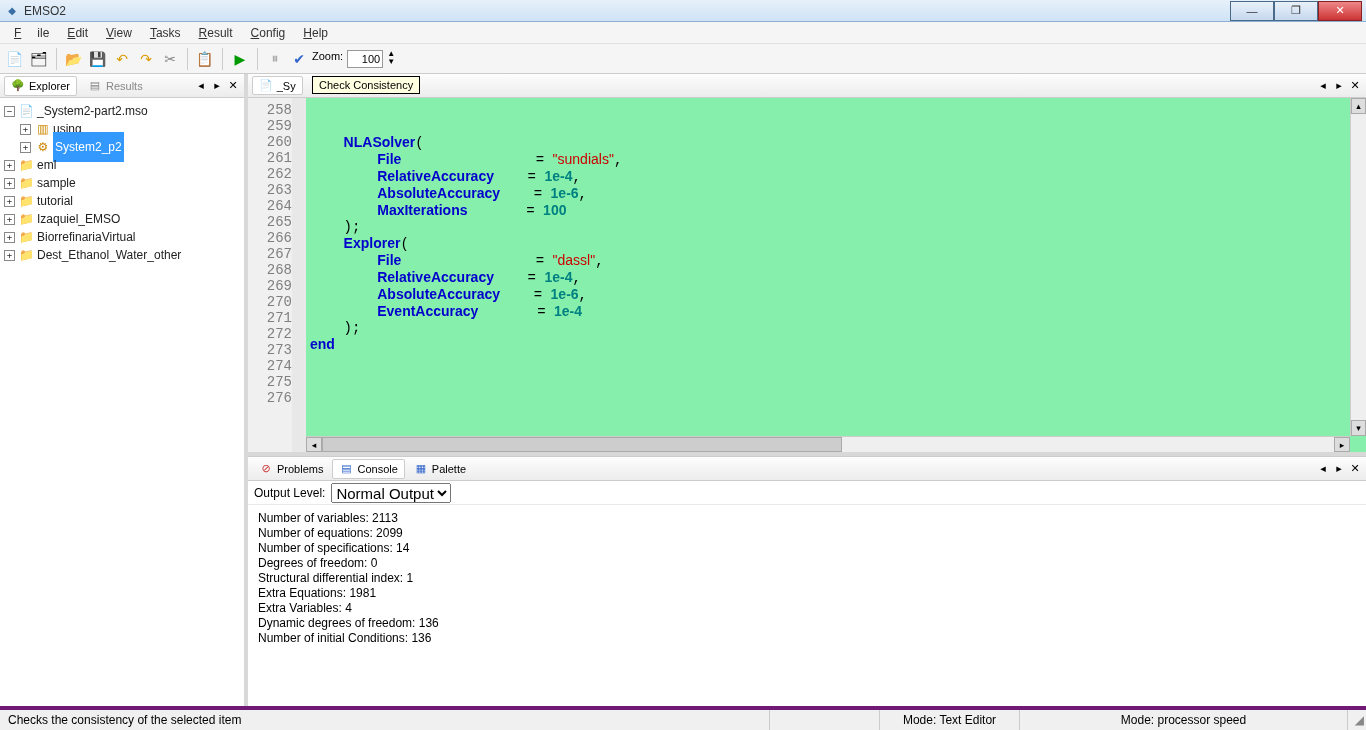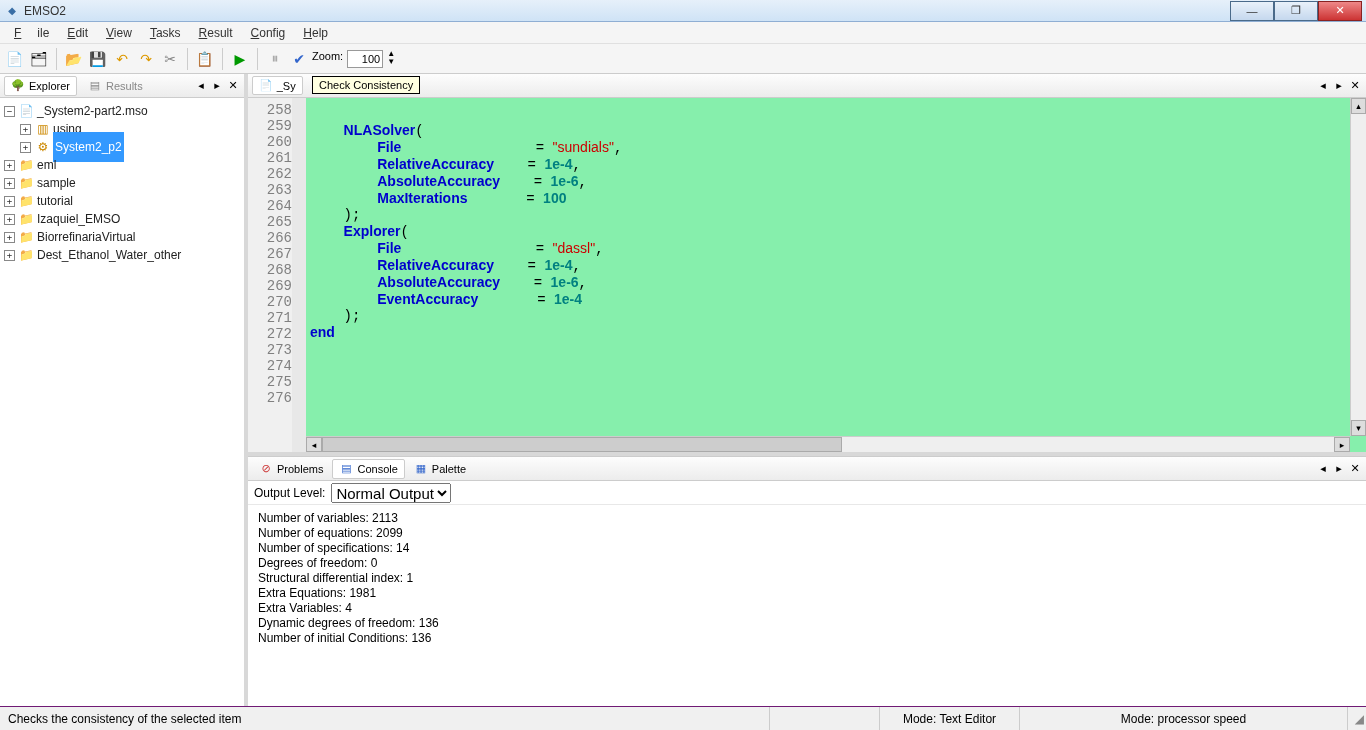--- a/index.html
+++ b/index.html
@@ -30,37 +30,37 @@
 .tnode{display:flex;align-items:center;height:18px;gap:2px;white-space:nowrap;}
 .expander{width:11px;height:11px;border:1px solid #888;display:inline-flex;align-items:center;justify-content:center;font-size:9px;line-height:1;font-family:monospace;color:#333;margin-right:2px;}
 .ticon2{width:16px;display:inline-flex;justify-content:center;font-size:12px;}
 .tlabel.sel{background:#3399ff;color:#fff;padding:8px 2px;}
 .centerpane{flex:1;display:flex;flex-direction:column;min-width:0;}
 .edithdr{height:24px;background:linear-gradient(to bottom,#fdfdfd,#ececec);border-bottom:1px solid #ccc;display:flex;align-items:center;padding:0 4px;font-size:11px;position:relative;}
 .edittab{display:inline-flex;align-items:center;gap:4px;padding:2px 6px;border:1px solid #ccc;background:#fff;border-radius:2px;}
 .tooltip{position:absolute;left:44px;top:2px;background:#ffffe1;border:1px solid #000;padding:2px 6px;font-size:11px;color:#000;white-space:nowrap;margin-left:20px;}
 .editor{flex:1;display:flex;overflow:hidden;background:#86efac;border-bottom:4px solid #d8d8d8;position:relative;}
 .gutter{width:58px;background:linear-gradient(to right,#f0f0f0 0,#f0f0f0 44px,#e8e8e8 44px,#e8e8e8 58px);color:#808080;font-family:'Courier New',monospace;font-size:14px;text-align:right;padding:4px 14px 0 0;line-height:16px;}
-.code{flex:1;font-family:'Courier New',monospace;font-size:14px;line-height:16px;padding:8px 0 0 4px;white-space:pre;color:#000;overflow:auto;}
+.code{flex:1;font-family:'Courier New',monospace;font-size:14px;line-height:16px;padding:20px 0 0 4px;white-space:pre;color:#000;overflow:auto;}
 .kw{color:#0000cd;font-weight:bold;}
 .str{color:#c00;}
 .num{color:#008080;font-weight:bold;}
 .editor .vscroll{position:absolute;right:0;top:0;bottom:16px;width:16px;background:#efefef;border-left:1px solid #ccc;}
 .editor .vscroll .up,.editor .vscroll .dn{height:16px;background:#ddd;border:1px solid #aaa;display:flex;align-items:center;justify-content:center;font-size:9px;}
 .editor .vscroll .track{position:absolute;top:16px;bottom:16px;left:0;right:0;}
 .editor .vscroll .dn{position:absolute;bottom:0;left:0;right:0;}
 .editor .hscroll{position:absolute;left:58px;right:16px;bottom:0;height:16px;background:#efefef;border-top:1px solid #ccc;display:flex;}
 .editor .hscroll .btn{width:16px;background:#ddd;border:1px solid #aaa;display:flex;align-items:center;justify-content:center;font-size:9px;}
 .editor .hscroll .thumb{width:520px;background:#cdcdcd;border:1px solid #aaa;}
 .bottompane{height:250px;display:flex;flex-direction:column;border-top:1px solid #ccc;}
 .bottomhdr{height:24px;background:linear-gradient(to bottom,#fdfdfd,#ececec);border-bottom:1px solid #ccc;display:flex;align-items:center;padding:0 4px;font-size:11px;gap:2px;}
 .outrow{height:24px;display:flex;align-items:center;padding:0 6px;font-size:12px;gap:6px;border-bottom:1px solid #e8e8e8;}
 .outrow select{font-size:15px;height:20px;}
 .console{flex:1;padding:6px 10px;font-size:12px;color:#000;line-height:15px;overflow:auto;}
-.statusbar{height:24px;background:#f0f0f0;border-top:1px solid #701a75;display:flex;align-items:center;font-size:12px;}
+.statusbar{height:24px;background:#f0f0f0;border-top:4px solid #701a75;display:flex;align-items:center;font-size:12px;}
 .statusbar .cell{padding:0 8px;height:100%;display:flex;align-items:center;border-right:1px solid #ccc;}
 .statusbar .cell.first{flex:0 0 770px;}
 .statusbar .cell.blank{flex:0 0 110px;}
 .statusbar .cell.mode1{flex:0 0 140px;justify-content:center;}
 .statusbar .cell.mode2{flex:1;justify-content:center;}
 .grip{width:18px;display:flex;align-items:flex-end;justify-content:flex-end;padding:2px;color:#888;font-size:12px;}
 </style>
 </head>
 <body>
 

